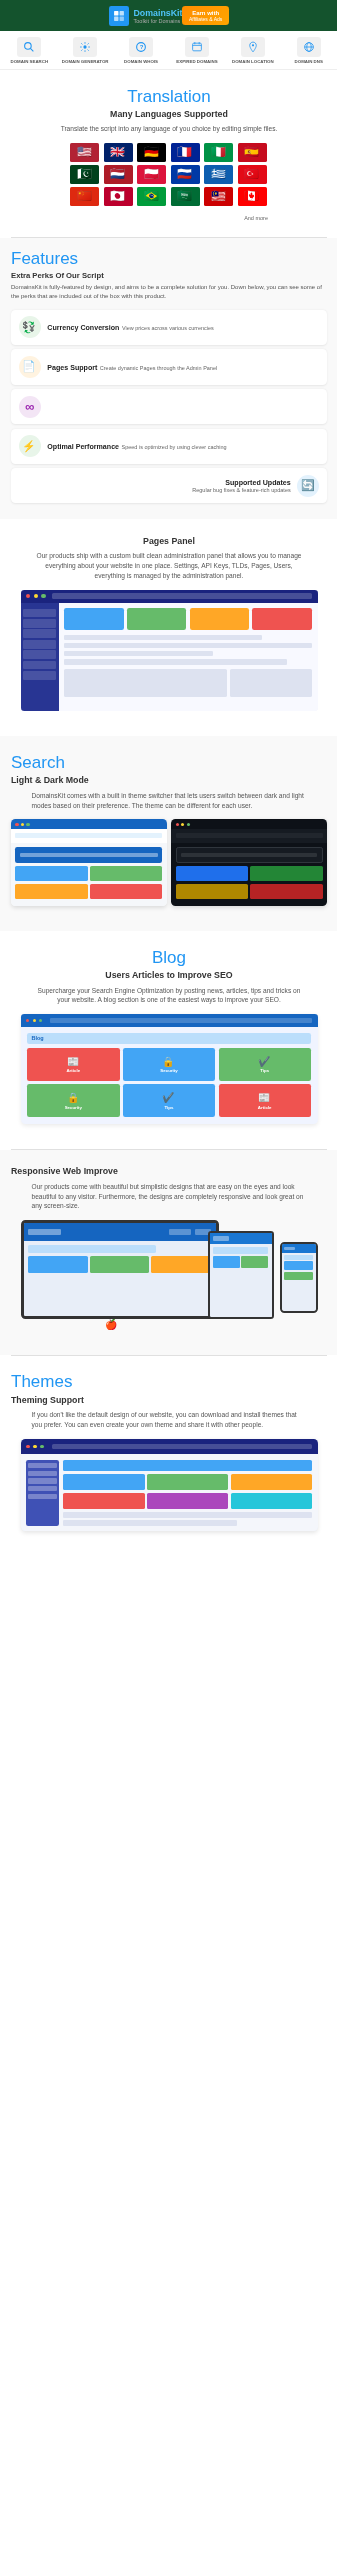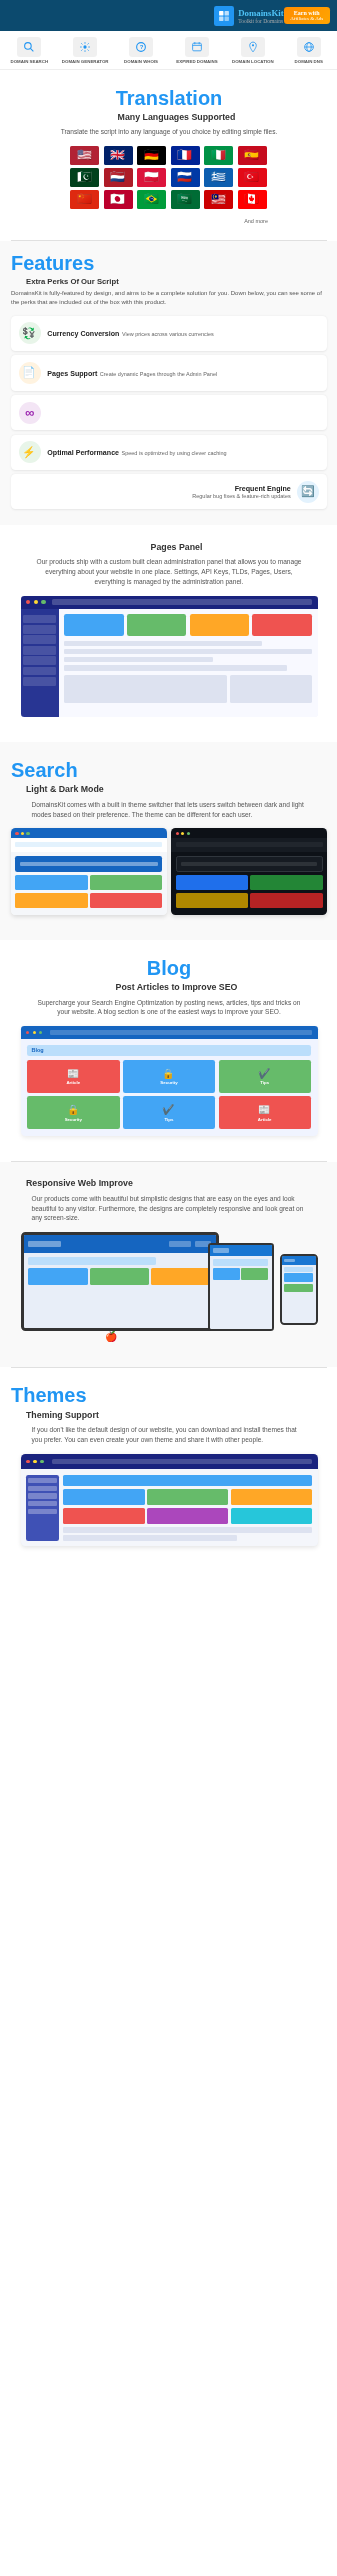--- a/index.html
+++ b/index.html
@@ -5,26 +5,25 @@
     * { box-sizing: border-box; margin: 0; padding: 0; }
     body {
       font-family: Arial, sans-serif;
       width: 338px;
       background: #fff;
       color: #333;
     }
 
     
     .header {
-      background: #0c4a6e;
+      background: #14532d;
       padding: 5.5px 8.2px;
       display: flex;
       align-items: center;
-      justify-content: flex-end;
-      font-family: Liberation Serif, serif;
+      justify-content: center;
     }
     .header-logo {
       display: flex;
       align-items: center;
       gap: 4.4px;
     }
     .logo-icon {
       width: 20px;
       height: 20px;
       background: #2196F3;
@@ -68,22 +67,22 @@
       border-radius: 3.3px;
       display: flex;
       align-items: center;
       justify-content: center;
       font-size: 10px;
     }
     .nav-item-label { font-size: 4.4px; text-align: center; color: #555; text-transform: uppercase; font-weight: bold; }
 
     
     .section { padding: 16.5px 11px; text-align: center; }
-    .section-title { font-size: 20px; font-weight: bold; color: #2196F3; margin-bottom: 2.2px; }
-    .section-subtitle { font-size: 8.8px; font-weight: bold; color: #333; margin-bottom: 5.5px; margin-left: 15px; }
+    .section-title { font-size: 17px; font-weight: normal; color: #2196F3; margin-bottom: 2.2px; }
+    .section-subtitle { font-size: 8.8px; font-weight: bold; color: #333; margin-bottom: 5.5px; }
     .section-desc { font-size: 6.6px; color: #555; line-height: 1.5; max-width: 275px; margin: 0 auto; }
 
     
     .flags-grid {
       display: grid;
       grid-template-columns: repeat(6, 1fr);
       gap: 3.3px;
       margin: 8.8px auto;
       max-width: 198px;
     }
@@ -579,21 +578,21 @@
   <div class="feature-item">
     <div class="feature-icon green">⚡</div>
     <div class="feature-text-left">
       <span class="feature-name">Optimal Performance</span>
       <span class="feature-desc">Speed is optimized by using clever caching</span>
     </div>
   </div>
 
   <div class="feature-item">
     <div class="feature-text-right">
-      <span class="feature-name">Frequent Engine</span>
+      <span class="feature-name">Supported Updates</span>
       <span class="feature-desc">Regular bug fixes &amp; feature-rich updates</span>
     </div>
     <div class="feature-icon blue">🔄</div>
   </div>
 </section>
 
 <div class="divider"></div>
 
 <section class="admin-section">
   <div class="section-subtitle">Pages Panel</div>
@@ -692,21 +691,21 @@
         </div>
       </div>
     </div>
   </div>
 </section>
 
 <div class="divider"></div>
 
 <section class="blog-section">
   <div class="section-title">Blog</div>
-  <div class="section-subtitle">Post Articles to Improve SEO</div>
+  <div class="section-subtitle">Users Articles to Improve SEO</div>
   <p class="section-desc">Supercharge your Search Engine Optimization by posting news, articles, tips and tricks on your website. A blog section is one of the easiest ways to improve your SEO.</p>
   <div class="blog-screenshot">
     <div class="blog-header-bar">
       <span style="width:3.3px;height:3.3px;border-radius:50%;background:#ef5350;display:inline-block;"></span>
       <span style="width:3.3px;height:3.3px;border-radius:50%;background:#fdd835;display:inline-block;"></span>
       <span style="width:3.3px;height:3.3px;border-radius:50%;background:#66bb6a;display:inline-block;"></span>
       <div style="flex:1;height:4.4px;background:rgba(255,255,255,0.2);border-radius:1.1px;margin-left:4.4px;"></div>
     </div>
     <div class="blog-title-bar">Blog</div>
     <div class="blog-cards">

